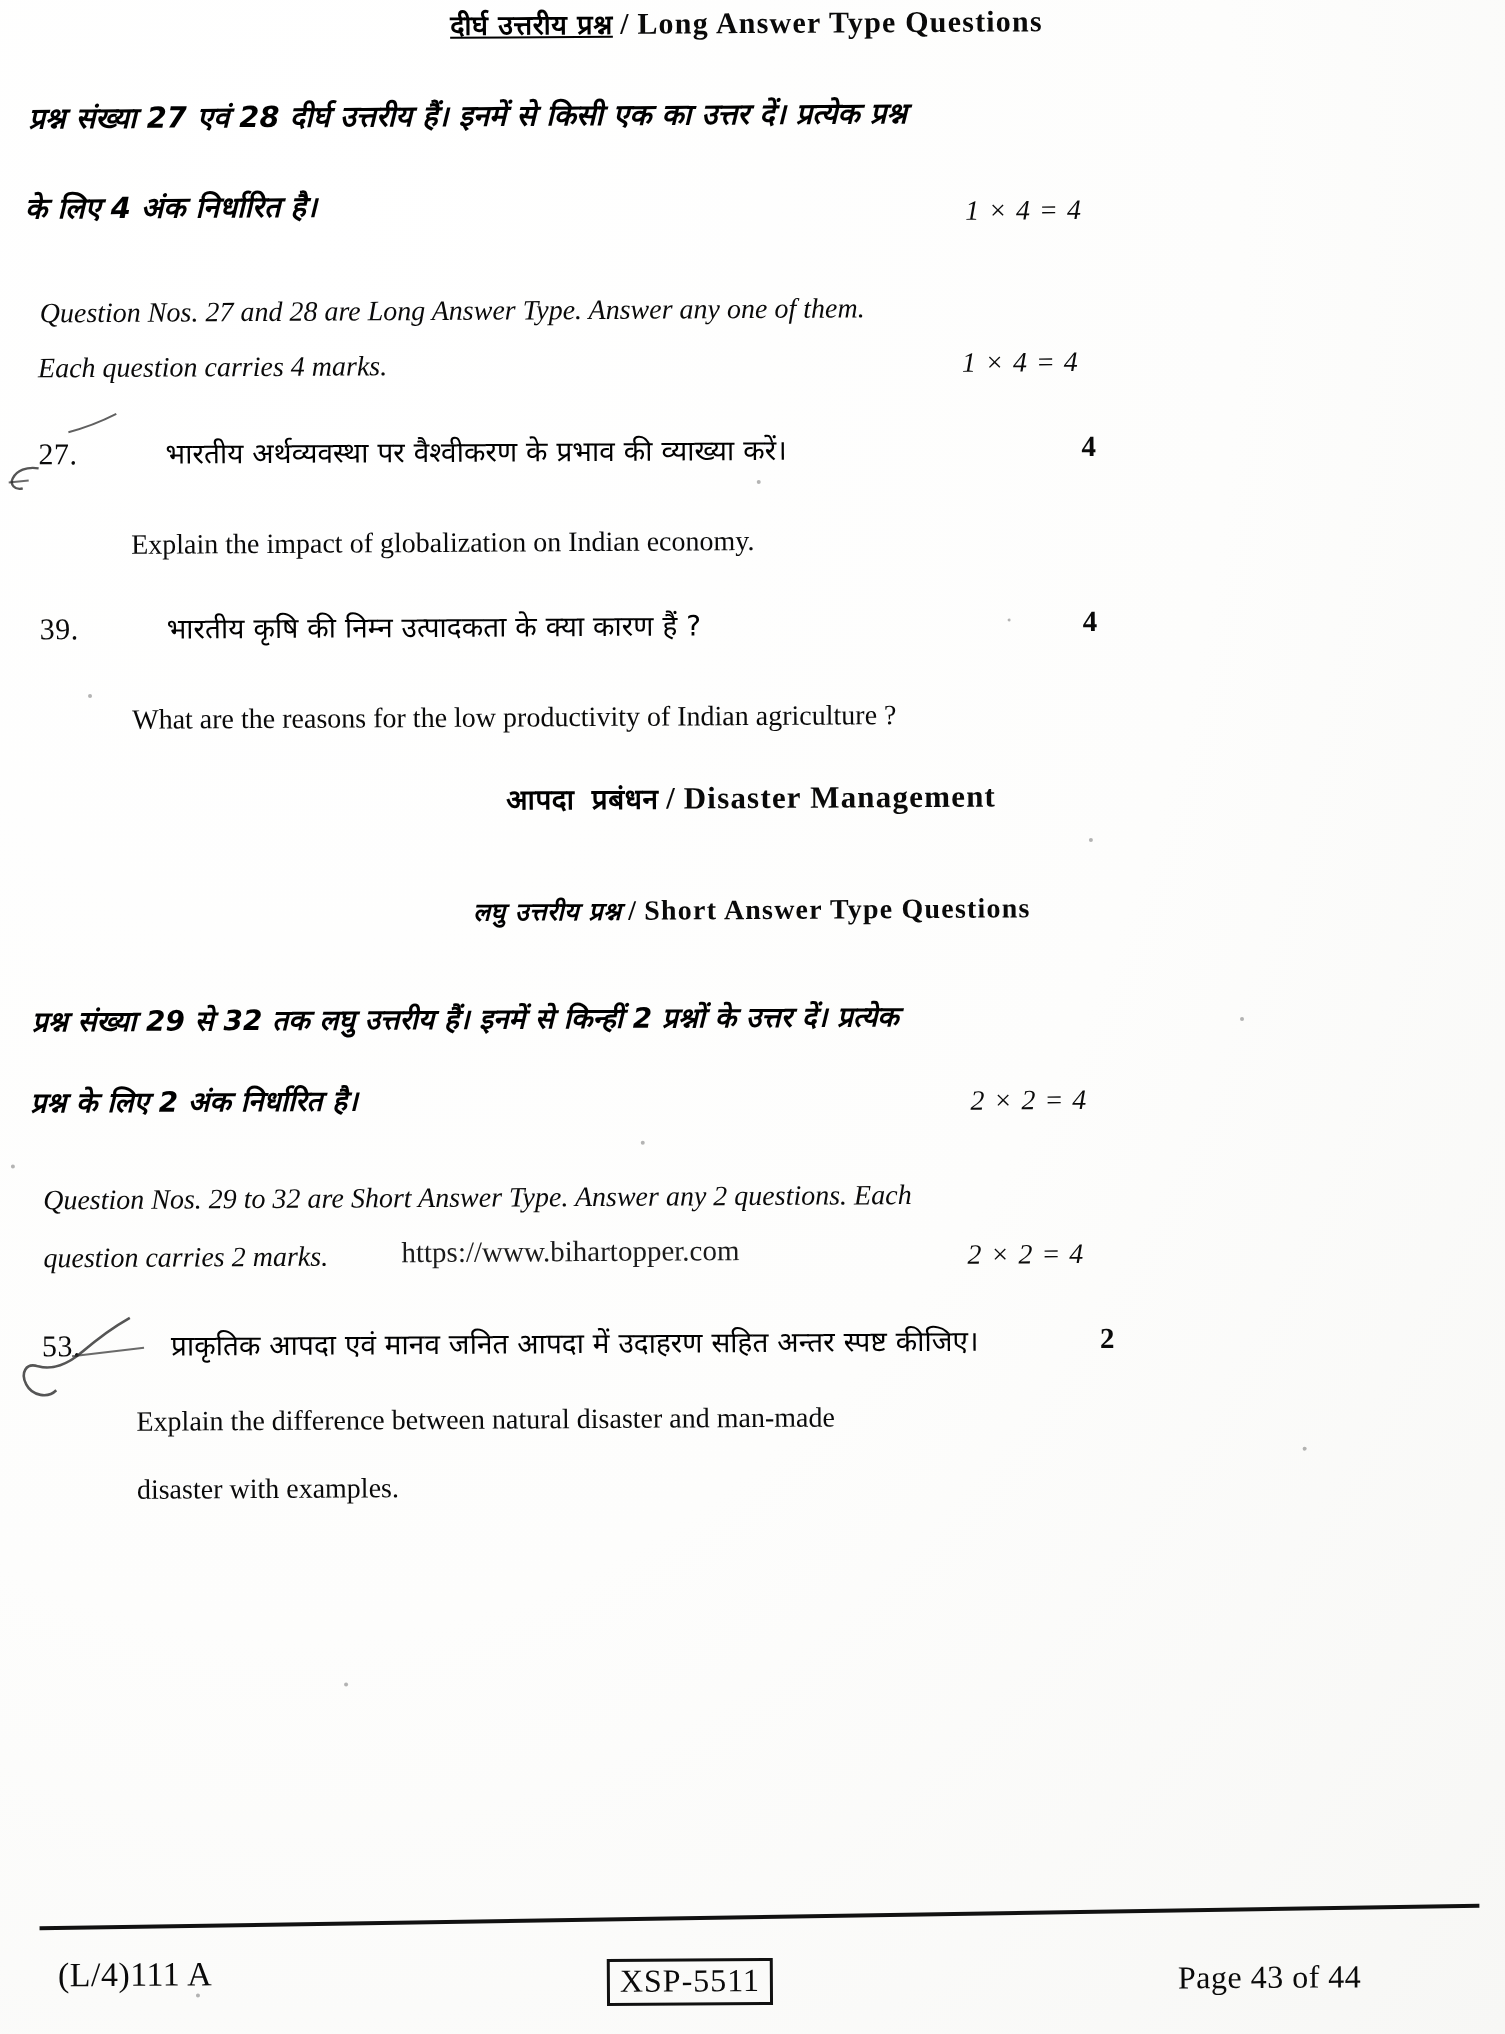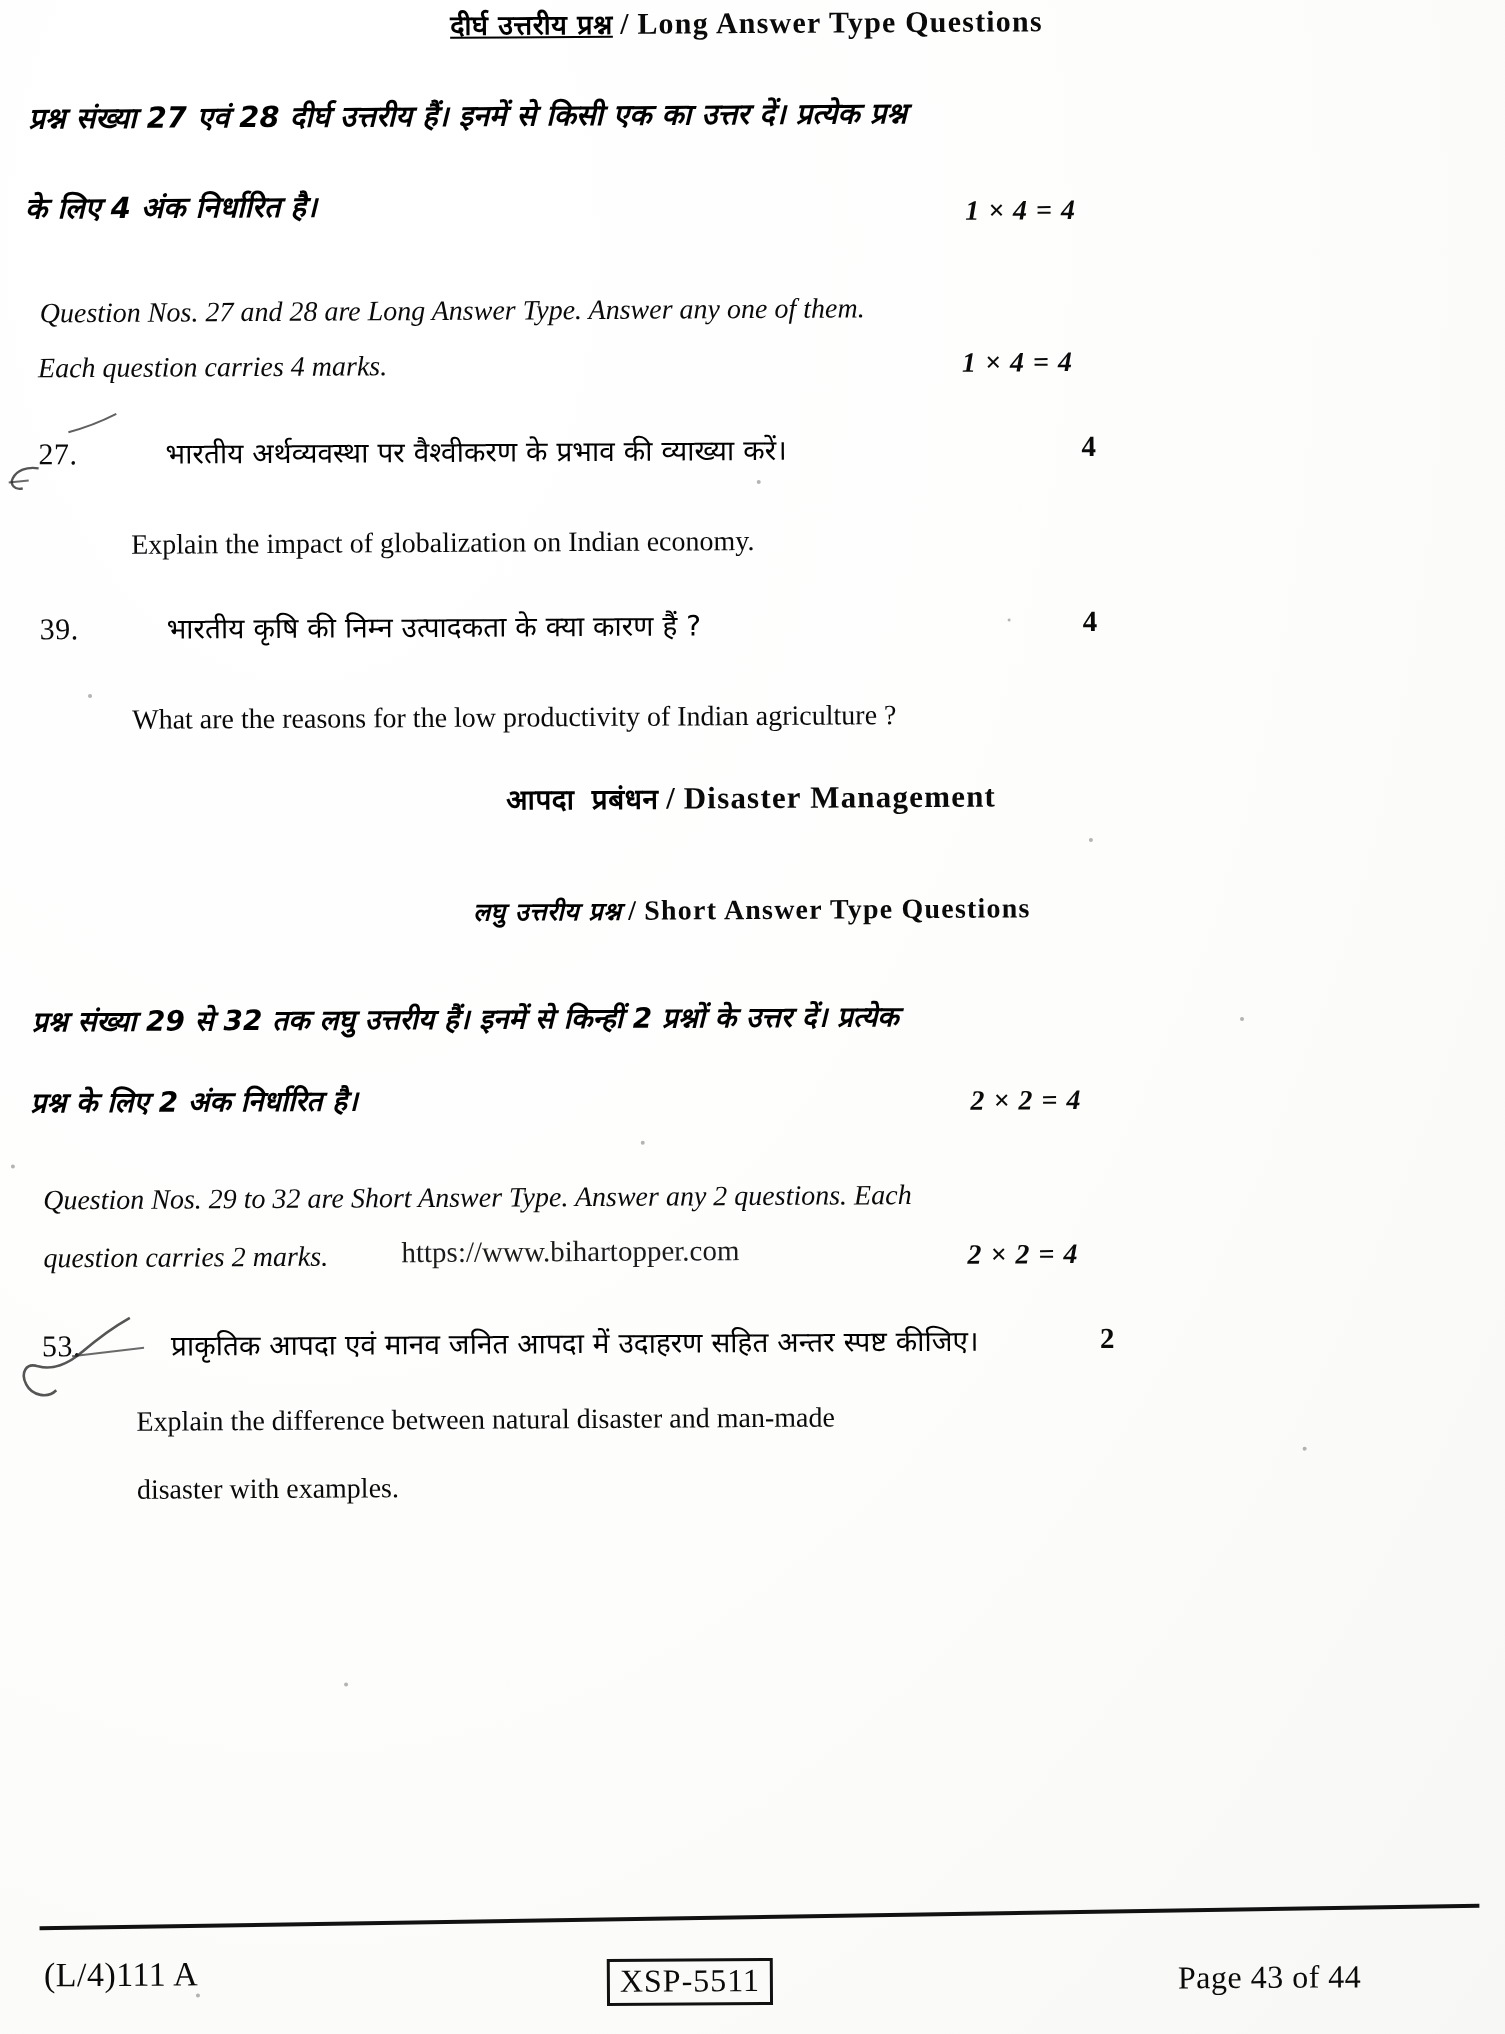--- a/index.html
+++ b/index.html
@@ -50,21 +50,21 @@
   .en{
     font-family:"Liberation Serif", serif;
   }
   .en-it{
     font-family:"Liberation Serif", serif;
     font-style:italic;
   }
   .marks{
     font-family:"Liberation Serif", serif;
     font-style:italic;
-    font-weight:700;
+    font-weight:400;
     letter-spacing:1px;
     white-space:nowrap;
   }
   .qnum{
     font-family:"Liberation Serif", serif;
     font-size:30px;
     letter-spacing:.5px;
   }
   .mk{
     font-family:"Liberation Serif", serif;
@@ -118,21 +118,21 @@
   #q29-mark{left:1098px;top:1324px;}
   #q29-en-1{left:134px;top:1402px;width:990px;font-size:28px;
             display:flex;justify-content:space-between;}
   #q29-en-2{left:134px;top:1470px;font-size:28px;}
 
   
   #footer-rule{
     position:absolute;left:34px;top:1922px;width:1440px;height:4px;
     background:#111;transform:rotate(-0.55deg);transform-origin:left center;
   }
-  #footer-left{position:absolute;left:38px;top:1952px;font-size:34px;letter-spacing:.5px;}
+  #footer-left{position:absolute;left:52px;top:1952px;font-size:34px;letter-spacing:.5px;}
   #footer-code{
     position:absolute;left:601px;top:1958px;
     border:3px solid #111;padding:1px 10px 3px 10px;
     font-size:32px;letter-spacing:1px;
   }
   #footer-right{position:absolute;left:1172px;top:1962px;font-size:32px;letter-spacing:.5px;}
 
   
   .pencil{position:absolute;pointer-events:none;}
   #pencil-27{left:8px;top:404px;}

